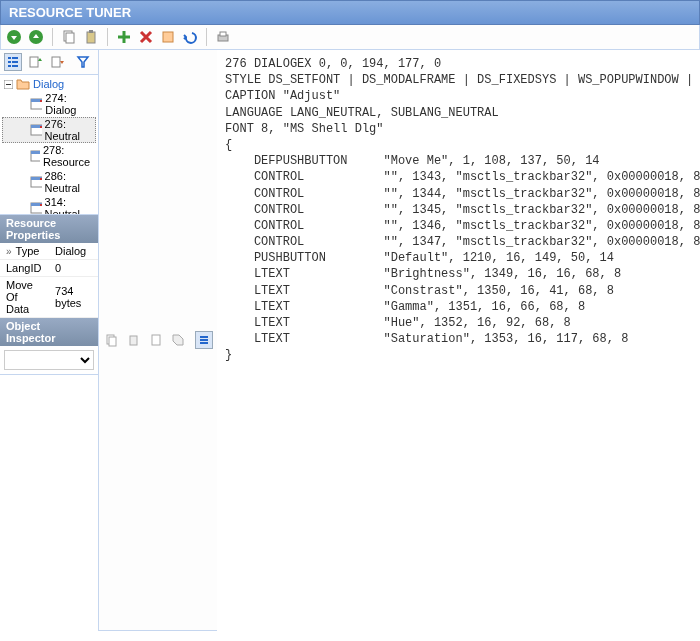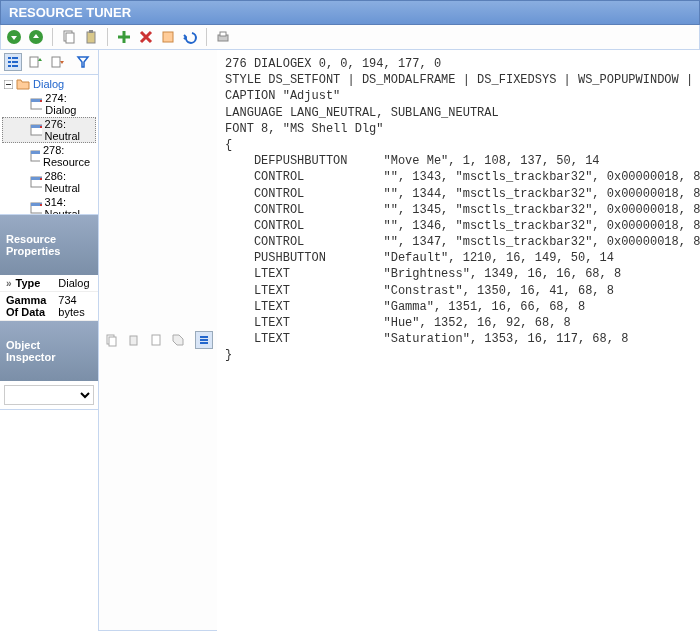--- a/index.html
+++ b/index.html
@@ -11,24 +11,24 @@
 .columns { display: flex; height: 581px; }
 .left-col { width: 256px; border-right: 1px solid #c5d6ef; display: flex; flex-direction: column; }
 .right-col { flex: 1; display: flex; flex-direction: row; }
 .left-toolbar, .right-toolbar { padding: 3px 4px; display: flex; align-items: center; gap: 4px; border-bottom: 1px solid #c5d6ef; background: #fdfdfd; }
 .tree-area { height: 140px; overflow-y: scroll; border-bottom: 1px solid #c5d6ef; background: #fff; padding: 2px; position: relative; }
 .tree-root { display: flex; align-items: center; gap: 3px; padding: 1px 2px; }
 .tree-item { display: flex; align-items: center; gap: 3px; padding: 1px 2px 1px 28px; cursor: pointer; }
 .tree-item.selected { background: #eee; border: 1px dotted #888; padding: 0px 1px 0px 27px; }
 .folder-icon { width: 14px; height: 12px; }
 .dlg-icon { width: 14px; height: 12px; }
-.section-header { background: linear-gradient(#98aac4, #7b8fa8); color: #fff; font-weight: bold; padding: 18px 6px; font-size: 11px; }
+.section-header { background: linear-gradient(#98aac4, #7b8fa8); color: #fff; font-weight: bold; padding: 2px 6px; font-size: 11px; }
 .props-table { width: 100%; border-collapse: collapse; background: #fff; font-size: 11px; }
 .props-table td { padding: 2px 6px; border-bottom: 1px solid #eee; }
-.props-table td:first-child { width: 50%; font-weight: bold; }
+.props-table td:first-child { width: 50%; }
 .props-row-first td:first-child::before { content: "»"; color: #666; margin-right: 4px; font-size: 10px; }
 .inspector-body { border-bottom: 1px solid #c5d6ef; padding: 4px; }
 .inspector-select { width: 100%; border: 1px solid #ccc; padding: 2px; background: #fff; font-size: 11px; height: 20px; }
 .inspector-blank { flex: 1; background: #fff; }
 .code-area { flex: 1; overflow: auto; padding: 6px 8px; font-family: "Courier New", monospace; font-size: 12px; white-space: pre; line-height: 1.35; background: #fff; color: #333; }
 .view-tabs { display: flex; border-top: 1px solid #c5d6ef; background: #f9f9f9; padding: 2px 4px; align-items: center; }
 .view-tab { display: flex; align-items: center; gap: 10px; padding: 2px 6px; border: 1px solid transparent; cursor: pointer; font-size: 11px; }
 .view-tab.selected { border: 1px solid #9ab; background: #eef3ff; }
 .cursor-icon { position: relative; left: -16px; top: 4px; width: 0; height: 0; }
 svg { display: block; }
@@ -183,21 +183,25 @@
         </div>
     </div>
     <div class="section-header">Resource Properties</div>
     <table class="props-table">
         <tbody id="props-body">
           <tr class="props-row-first">
             <td>Type</td>
             <td>Dialog</td>
           </tr>
           <tr>
-            <td>Gamma Of Data</td>
+            <td>LangID</td>
+            <td>0</td>
+          </tr>
+          <tr>
+            <td>Move Of Data</td>
             <td>734 bytes</td>
           </tr>
         </tbody>
       </table>
     <div class="section-header">Object Inspector</div>
     <div class="inspector-body">
       <select class="inspector-select"></select>
     </div>
     <div class="inspector-blank"></div>
   </div>

